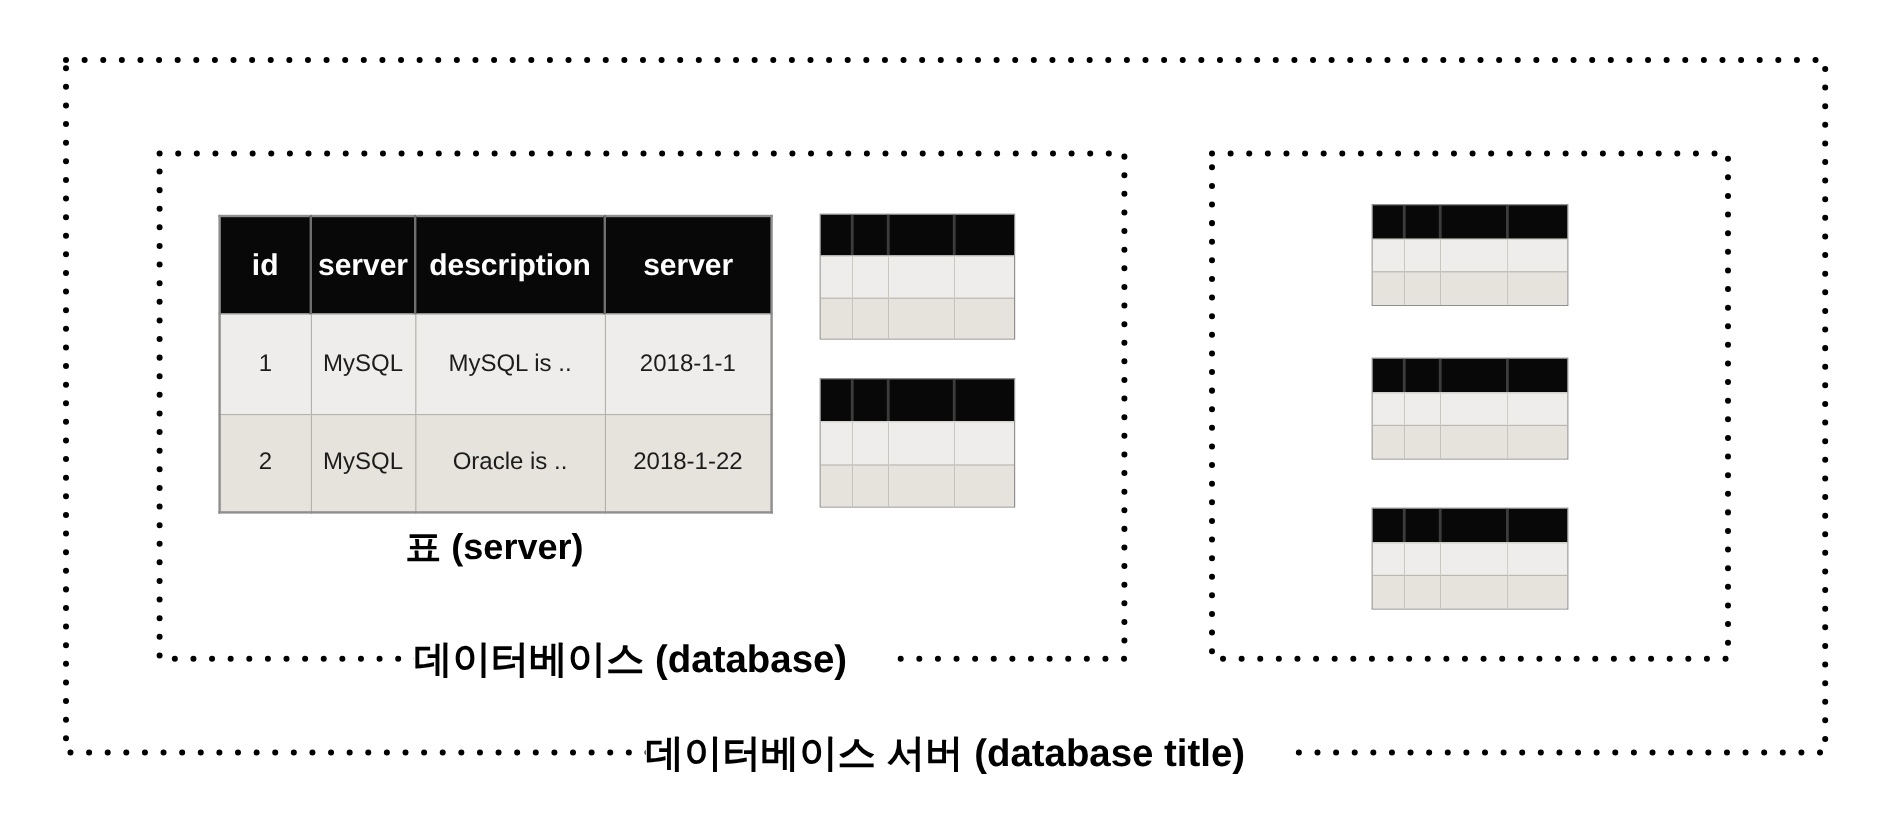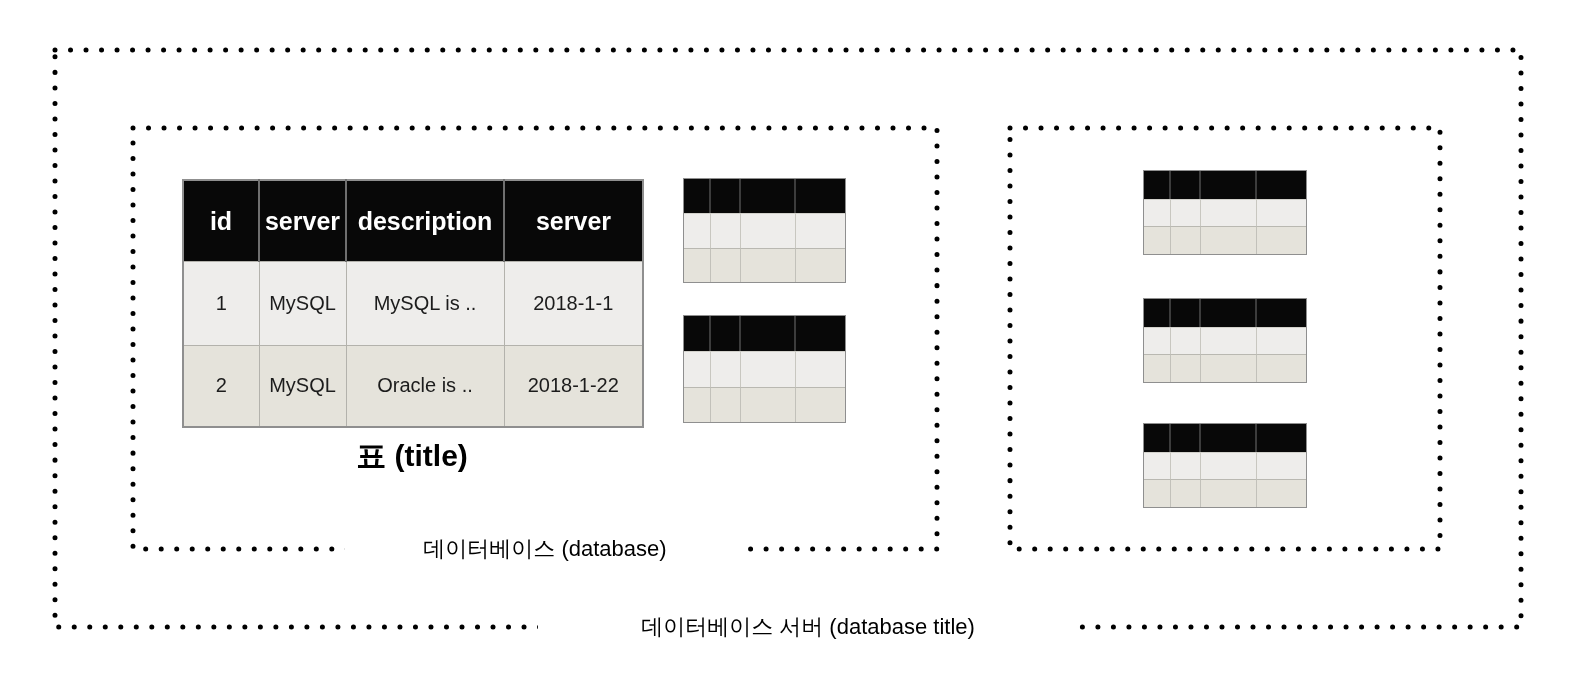--- a/index.html
+++ b/index.html
@@ -75,23 +75,22 @@
     font-size: 30px;
     font-weight: bold;
     color: var(--label-text, #000000);
   }
 
   
   .border-label {
     position: absolute;
     height: 38px;
     line-height: 38px;
-    text-align: center;
-    font-size: 22px;
-    font-weight: normal;
+    font-size: 32px;
+    font-weight: bold;
     color: var(--label-text, #000000);
     background: var(--background, #ffffff);
   }
   .label-database { left: 345px; top: 530px; width: 400px; }
   .label-server   { left: 538px; top: 608px; width: 540px; }
 
   
   .mini-table {
     position: absolute;
     display: flex;
@@ -171,21 +170,21 @@
       </tr>
       <tr class="row-even">
         <td>2</td>
         <td>MySQL</td>
         <td>Oracle is ..</td>
         <td>2018-1-22</td>
       </tr>
     </tbody>
   </table>
 
-  <div class="label-table">표 (title)</div>
+  <div class="label-table">표 (server)</div>
 
   <div class="mini-table mini-left-1">
     <div class="mt-row mt-head">
         <span></span>
         <span></span>
         <span></span>
         <span></span>
       </div>
     <div class="mt-row mt-r1">
         <span></span>

